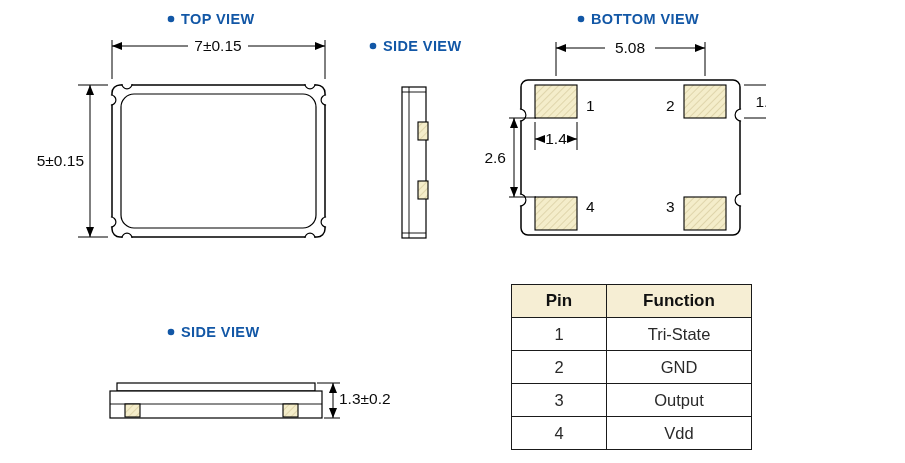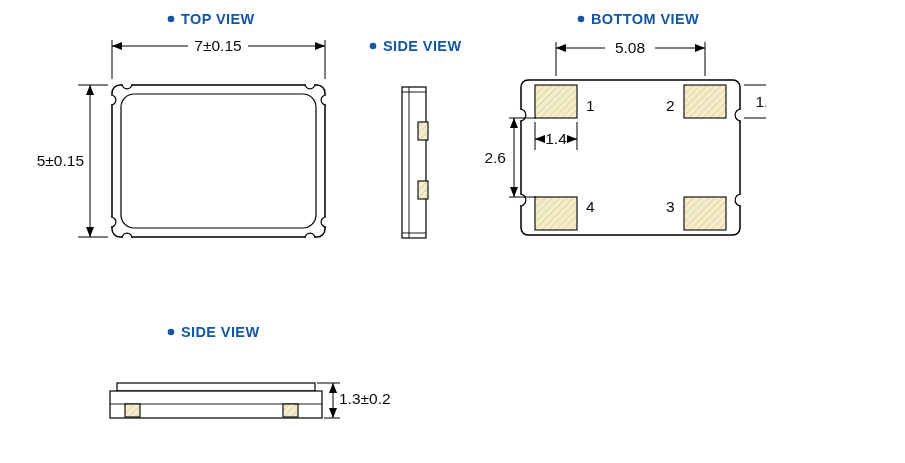--- a/index.html
+++ b/index.html
@@ -125,14 +125,40 @@
       <line class="seam" x1="110" y1="404" x2="322" y2="404"></line>
       <rect class="pad" x="125" y="404" width="15" height="13"></rect>
       <rect class="pad" x="283" y="404" width="15" height="13"></rect>
 
       <path class="thin" d="M317 383 H340 M324 418 H340"></path>
       <line class="thin" x1="333" y1="383" x2="333" y2="418" marker-start="url(#arr)" marker-end="url(#arr)"></line>
       <text class="dim-text" x="339" y="404">1.3±0.2</text>
     </g>
   </svg>
 
+  <table class="pin-table">
+    <thead>
+      <tr>
+        <th class="col-pin">Pin</th>
+        <th class="col-fn">Function</th>
+      </tr>
+    </thead>
+    <tbody>
+      <tr>
+        <td>1</td>
+        <td>Tri-State</td>
+      </tr>
+      <tr>
+        <td>2</td>
+        <td>GND</td>
+      </tr>
+      <tr>
+        <td>3</td>
+        <td>Output</td>
+      </tr>
+      <tr>
+        <td>4</td>
+        <td>Vdd</td>
+      </tr>
+    </tbody>
+  </table>
 
 </div>
 
 </body></html>

